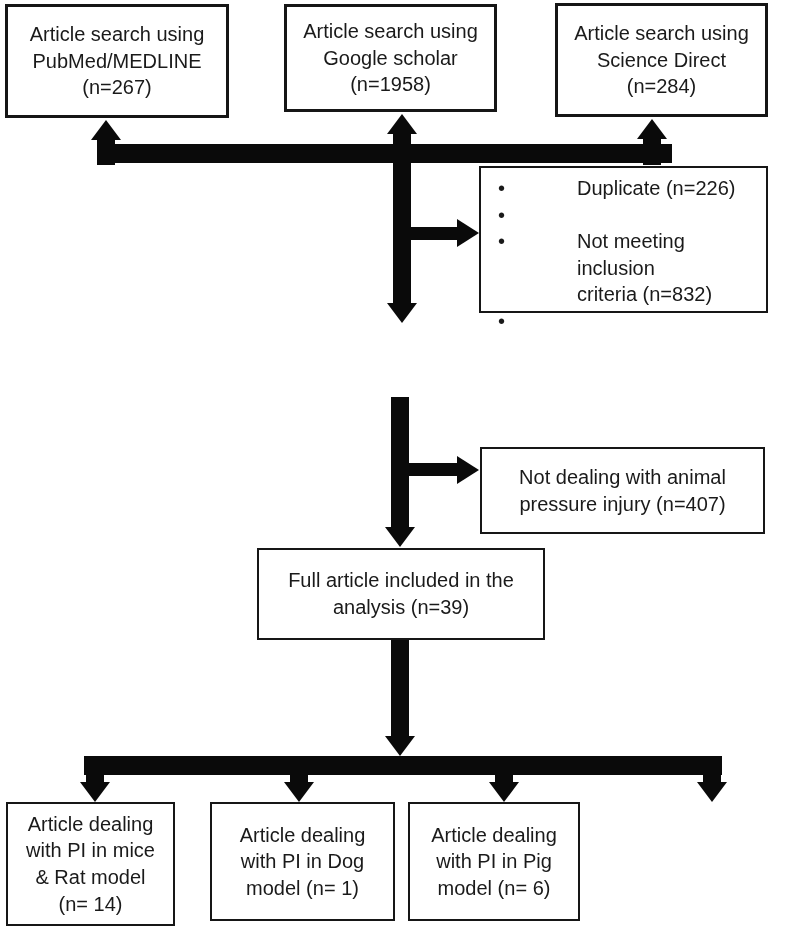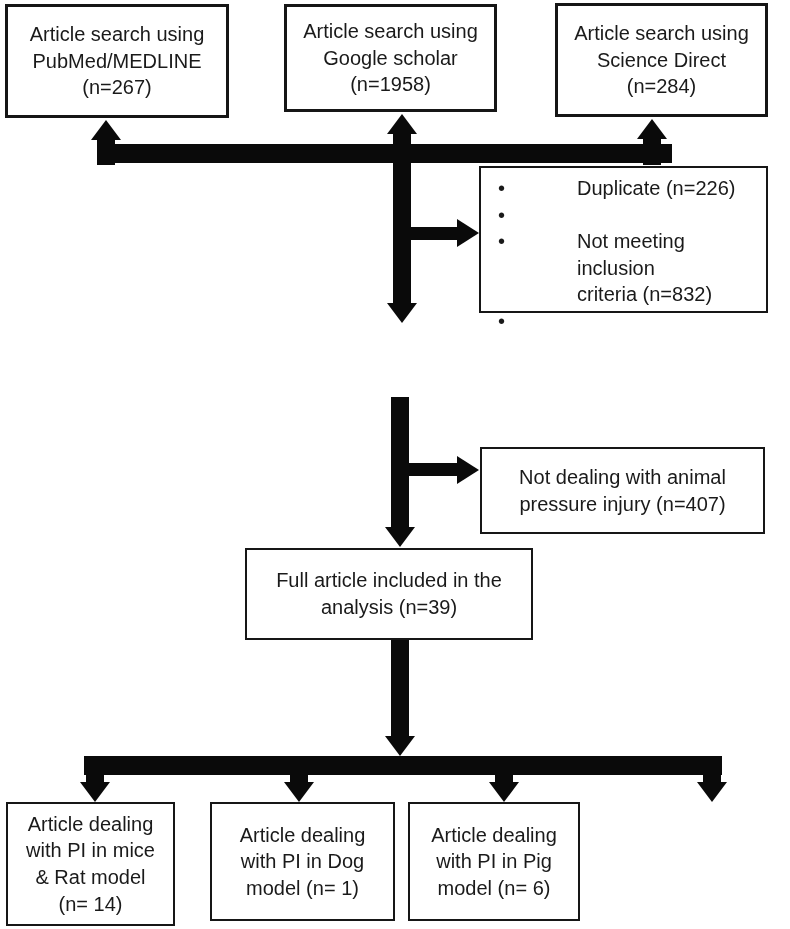--- a/index.html
+++ b/index.html
@@ -77,21 +77,21 @@
 
 
   <div class="stem" style="left:391px;top:397px;width:18px;height:131px;"></div>
   <div class="stem" style="left:400px;top:463px;width:58px;height:13px;"></div>
   <div class="ah right" style="left:457px;top:456px;"></div>
   <div class="ah down" style="left:385px;top:527px;"></div>
 
   <div class="box" style="left:480px;top:429px;width:285px;height:87px;margin-top:18px;">Not dealing with animal
 pressure injury (n=407)</div>
 
-  <div class="box" style="left:245px;top:548px;width:288px;height:92px;">Full article included in the
+  <div class="box" style="left:257px;top:548px;width:288px;height:92px;">Full article included in the
 analysis (n=39)</div>
 
   <div class="stem" style="left:391px;top:640px;width:18px;height:97px;"></div>
   <div class="ah down" style="left:385px;top:736px;"></div>
   <div class="stem" style="left:84px;top:756px;width:638px;height:19px;"></div>
 
   <div class="stem" style="left:86px;top:774px;width:18px;height:9px;"></div>
   <div class="ah down" style="left:80px;top:782px;"></div>
   <div class="stem" style="left:290px;top:774px;width:18px;height:9px;"></div>
   <div class="ah down" style="left:284px;top:782px;"></div>

